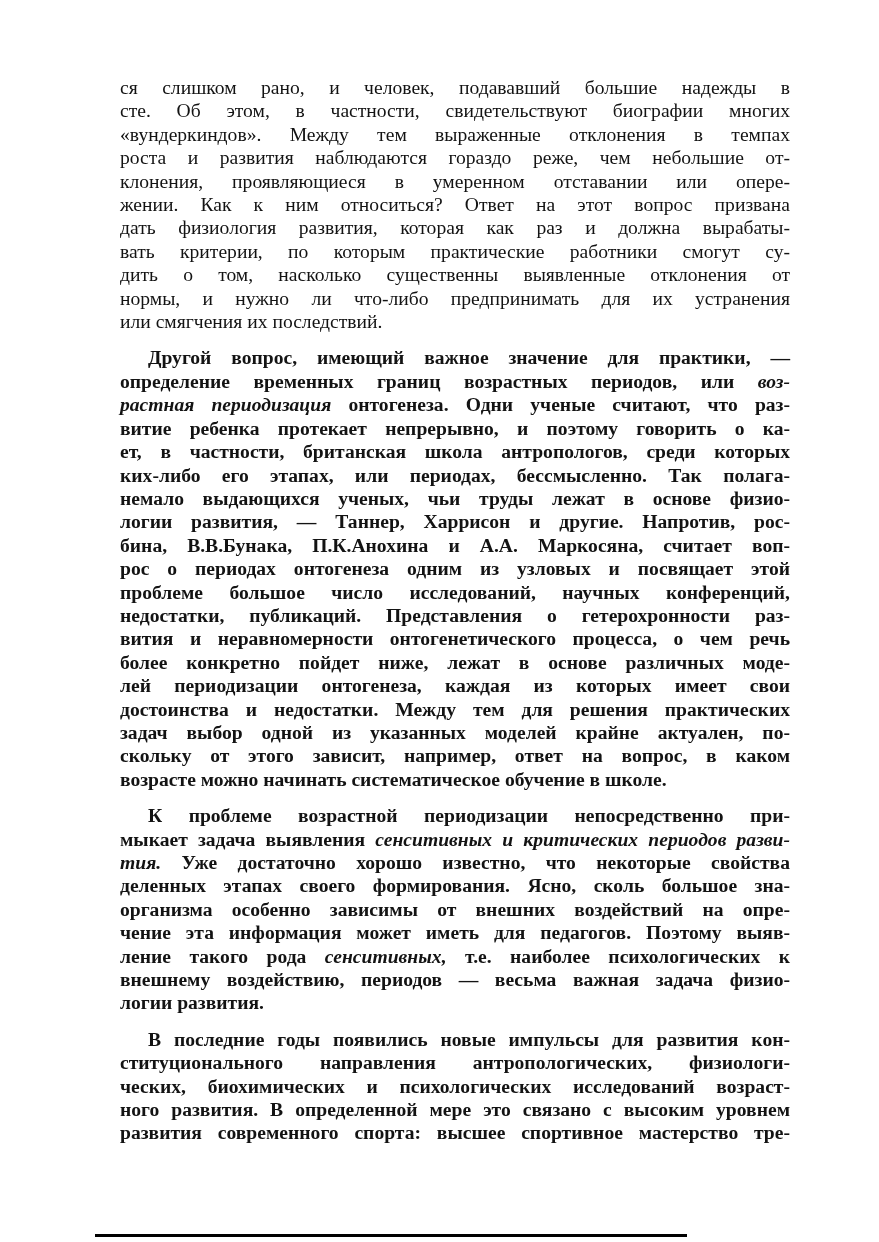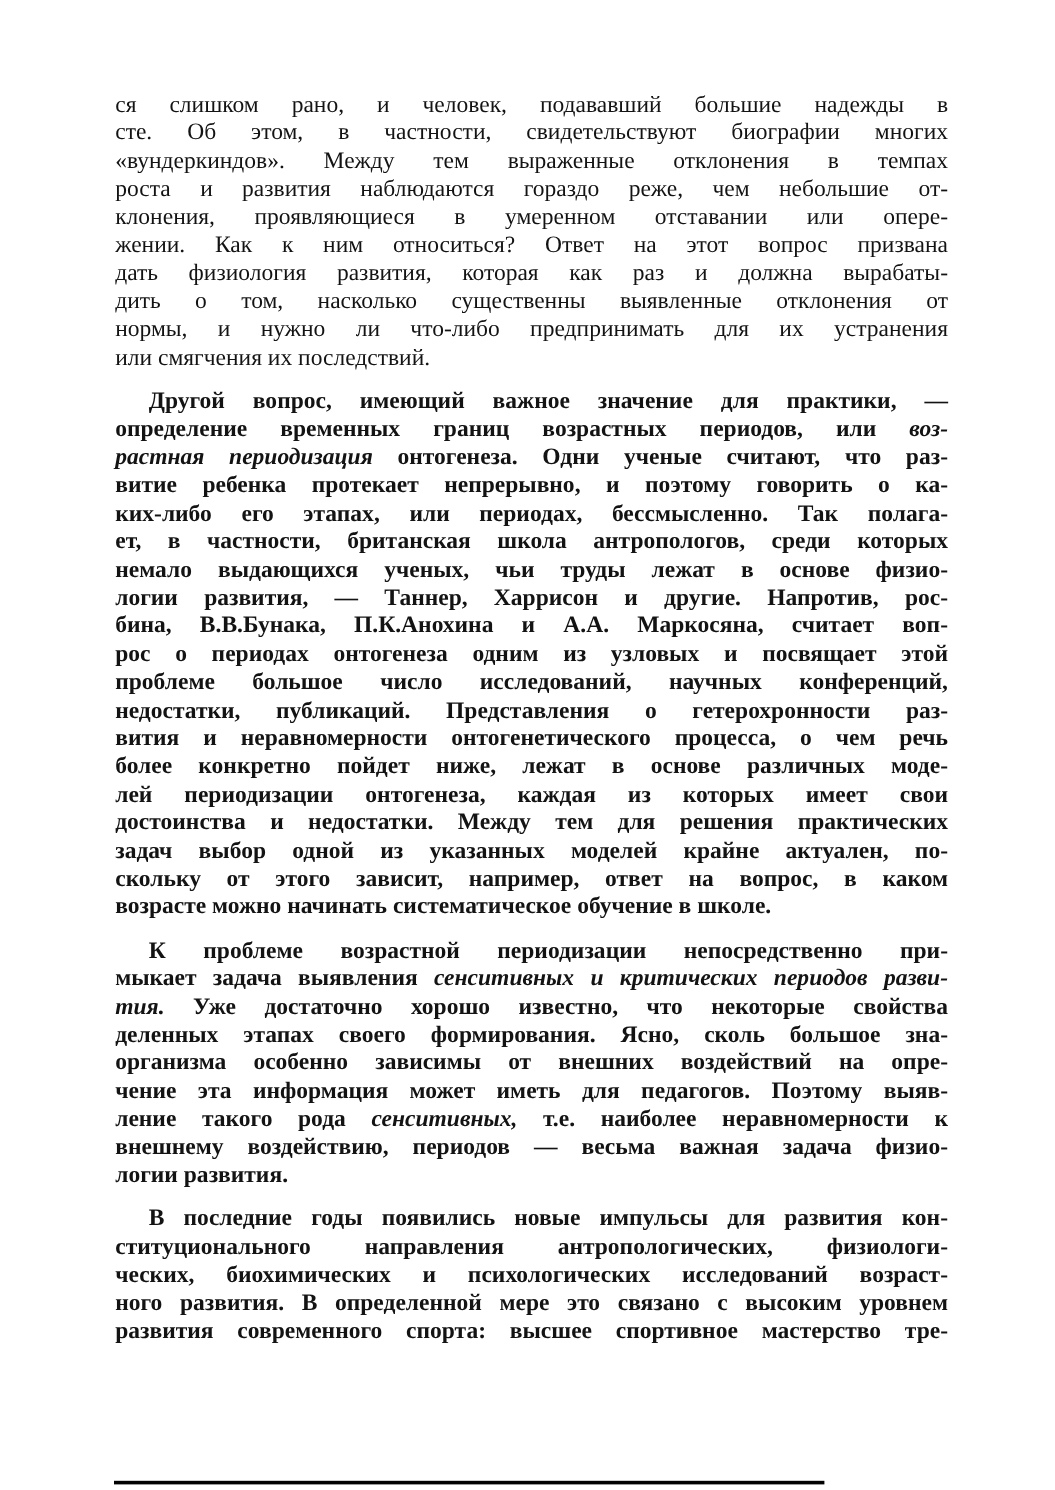--- a/index.html
+++ b/index.html
@@ -22,20 +22,21 @@
     font-size: 19.6px;
     line-height: 23.4px;
     font-weight: normal;
   }
   .paragraph { margin: 0; }
   .paragraph + .paragraph { margin-top: 13px; font-weight: bold; }
   .line {
     text-align: justify;
     text-align-last: justify;
     min-height: 23.4px;
+    margin-left: 24px;
   }
   .line.no-fill { text-align-last: left; }
   .line.first-indent { text-indent: 28px; }
   .it { font-style: italic; }
   .rm { font-style: normal; }
   .bottom-rule {
     position: absolute;
     left: 95px; top: 1234px;
     width: 592px; height: 3px;
     background: #000000;
@@ -47,31 +48,32 @@
 <div class="page">
   <div class="textblock" id="textblock" style="color: rgb(19, 19, 19);">
       <div class="paragraph">
         <div class="line"><span class="rm">ся слишком рано, и человек, подававший большие надежды в</span></div>
         <div class="line"><span class="rm">сте. Об этом, в частности, свидетельствуют биографии многих</span></div>
         <div class="line"><span class="rm">«вундеркиндов». Между тем выраженные отклонения в темпах</span></div>
         <div class="line"><span class="rm">роста и развития наблюдаются гораздо реже, чем небольшие от-</span></div>
         <div class="line"><span class="rm">клонения, проявляющиеся в умеренном отставании или опере-</span></div>
         <div class="line"><span class="rm">жении. Как к ним относиться? Ответ на этот вопрос призвана</span></div>
         <div class="line"><span class="rm">дать физиология развития, которая как раз и должна вырабаты-</span></div>
+        <div class="line"><span class="rm">вать критерии, по которым практические работники смогут су-</span></div>
         <div class="line"><span class="rm">дить о том, насколько существенны выявленные отклонения от</span></div>
         <div class="line"><span class="rm">нормы, и нужно ли что-либо предпринимать для их устранения</span></div>
         <div class="line no-fill"><span class="rm">или смягчения их последствий.</span></div>
       </div>
       <div class="paragraph">
         <div class="line first-indent"><span class="rm">Другой вопрос, имеющий важное значение для практики, —</span></div>
         <div class="line"><span class="rm">определение временных границ возрастных периодов, или </span><span class="it">воз-</span></div>
         <div class="line"><span class="it">растная периодизация</span><span class="rm"> онтогенеза. Одни ученые считают, что раз-</span></div>
         <div class="line"><span class="rm">витие ребенка протекает непрерывно, и поэтому говорить о ка-</span></div>
+        <div class="line"><span class="rm">ет, в частности, британская школа антропологов, среди которых</span></div>
         <div class="line"><span class="rm">ких-либо его этапах, или периодах, бессмысленно. Так полага-</span></div>
-        <div class="line"><span class="rm">ет, в частности, британская школа антропологов, среди которых</span></div>
         <div class="line"><span class="rm">немало выдающихся ученых, чьи труды лежат в основе физио-</span></div>
         <div class="line"><span class="rm">логии развития, — Таннер, Харрисон и другие. Напротив, рос-</span></div>
         <div class="line"><span class="rm">бина, В.В.Бунака, П.К.Анохина и А.А. Маркосяна, считает воп-</span></div>
         <div class="line"><span class="rm">рос о периодах онтогенеза одним из узловых и посвящает этой</span></div>
         <div class="line"><span class="rm">проблеме большое число исследований, научных конференций,</span></div>
         <div class="line"><span class="rm">недостатки, публикаций. Представления о гетерохронности раз-</span></div>
         <div class="line"><span class="rm">вития и неравномерности онтогенетического процесса, о чем речь</span></div>
         <div class="line"><span class="rm">более конкретно пойдет ниже, лежат в основе различных моде-</span></div>
         <div class="line"><span class="rm">лей периодизации онтогенеза, каждая из которых имеет свои</span></div>
         <div class="line"><span class="rm">достоинства и недостатки. Между тем для решения практических</span></div>
@@ -79,21 +81,21 @@
         <div class="line"><span class="rm">скольку от этого зависит, например, ответ на вопрос, в каком</span></div>
         <div class="line no-fill"><span class="rm">возрасте можно начинать систематическое обучение в школе.</span></div>
       </div>
       <div class="paragraph">
         <div class="line first-indent"><span class="rm">К проблеме возрастной периодизации непосредственно при-</span></div>
         <div class="line"><span class="rm">мыкает задача выявления </span><span class="it">сенситивных и критических периодов разви-</span></div>
         <div class="line"><span class="it">тия.</span><span class="rm"> Уже достаточно хорошо известно, что некоторые свойства</span></div>
         <div class="line"><span class="rm">деленных этапах своего формирования. Ясно, сколь большое зна-</span></div>
         <div class="line"><span class="rm">организма особенно зависимы от внешних воздействий на опре-</span></div>
         <div class="line"><span class="rm">чение эта информация может иметь для педагогов. Поэтому выяв-</span></div>
-        <div class="line"><span class="rm">ление такого рода </span><span class="it">сенситивных,</span><span class="rm"> т.е. наиболее неравномерности к</span></div>
+        <div class="line"><span class="rm">ление такого рода </span><span class="it">сенситивных,</span><span class="rm"> т.е. наиболее психологических к</span></div>
         <div class="line"><span class="rm">внешнему воздействию, периодов — весьма важная задача физио-</span></div>
         <div class="line no-fill"><span class="rm">логии развития.</span></div>
       </div>
       <div class="paragraph">
         <div class="line first-indent"><span class="rm">В последние годы появились новые импульсы для развития кон-</span></div>
         <div class="line"><span class="rm">ституционального направления антропологических, физиологи-</span></div>
         <div class="line"><span class="rm">ческих, биохимических и психологических исследований возраст-</span></div>
         <div class="line"><span class="rm">ного развития. В определенной мере это связано с высоким уровнем</span></div>
         <div class="line"><span class="rm">развития современного спорта: высшее спортивное мастерство тре-</span></div>
       </div>

